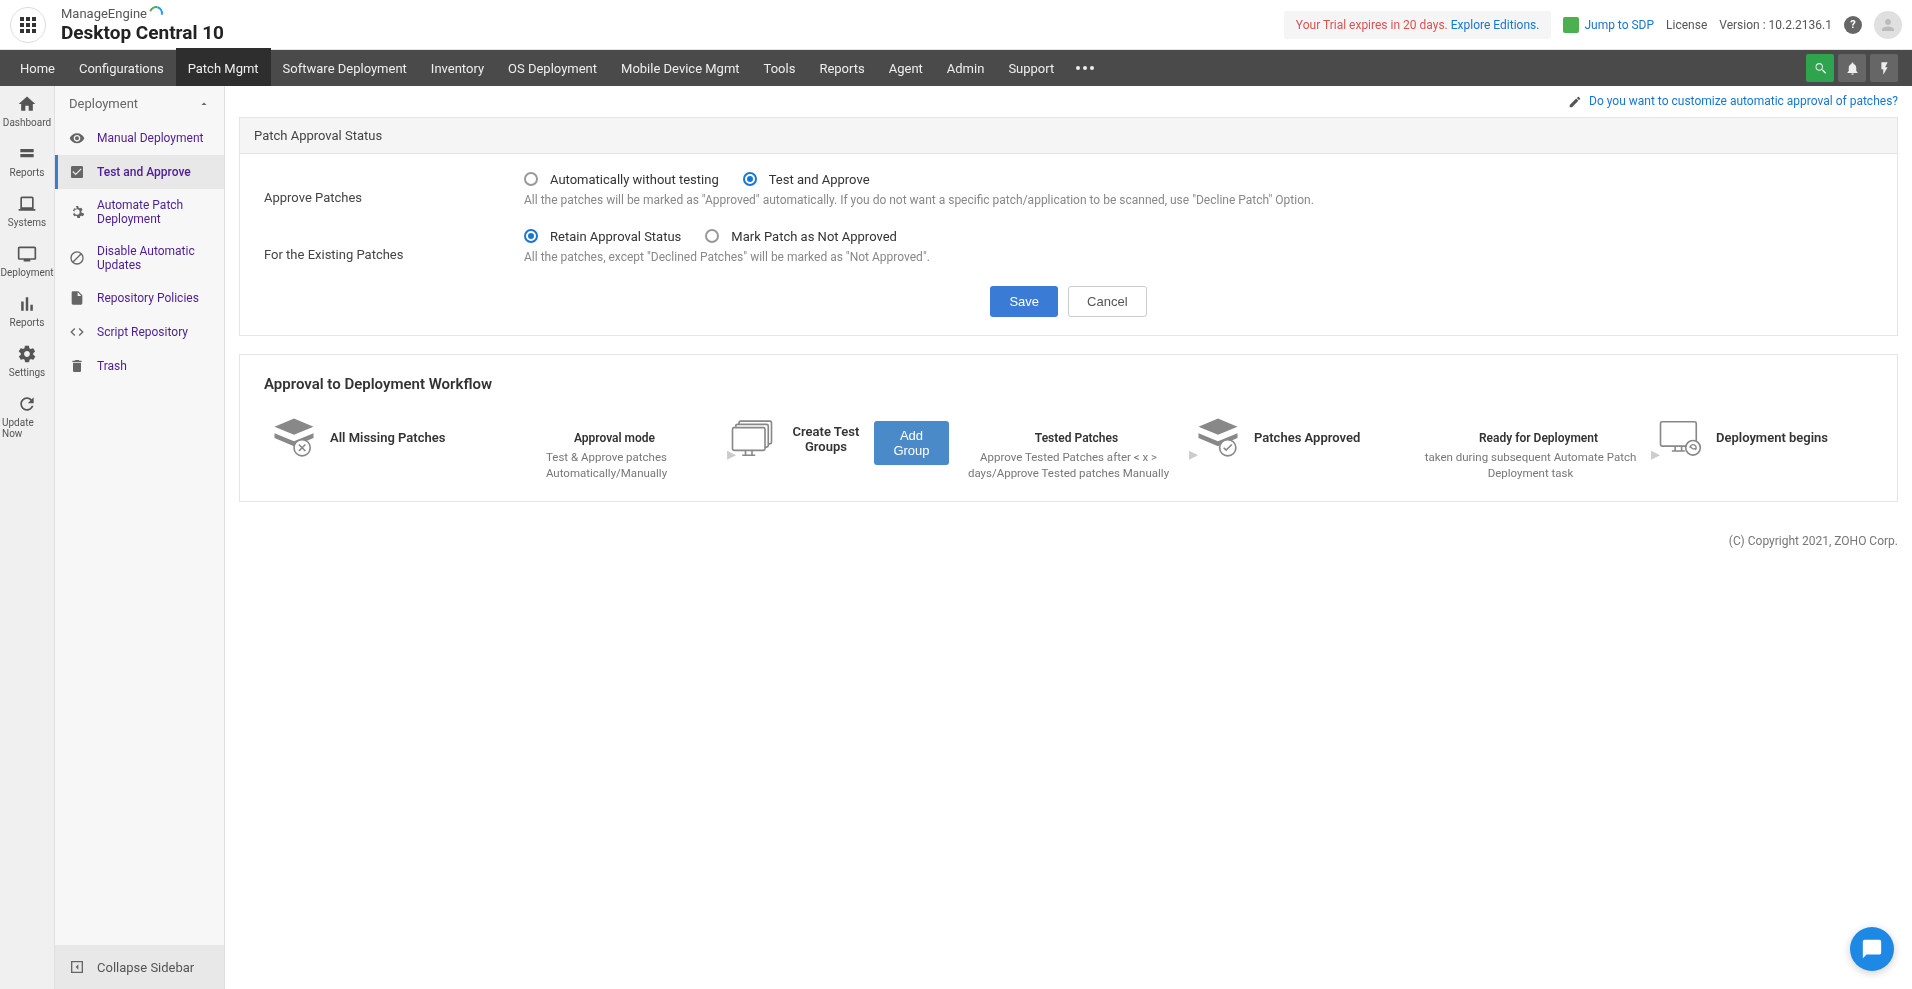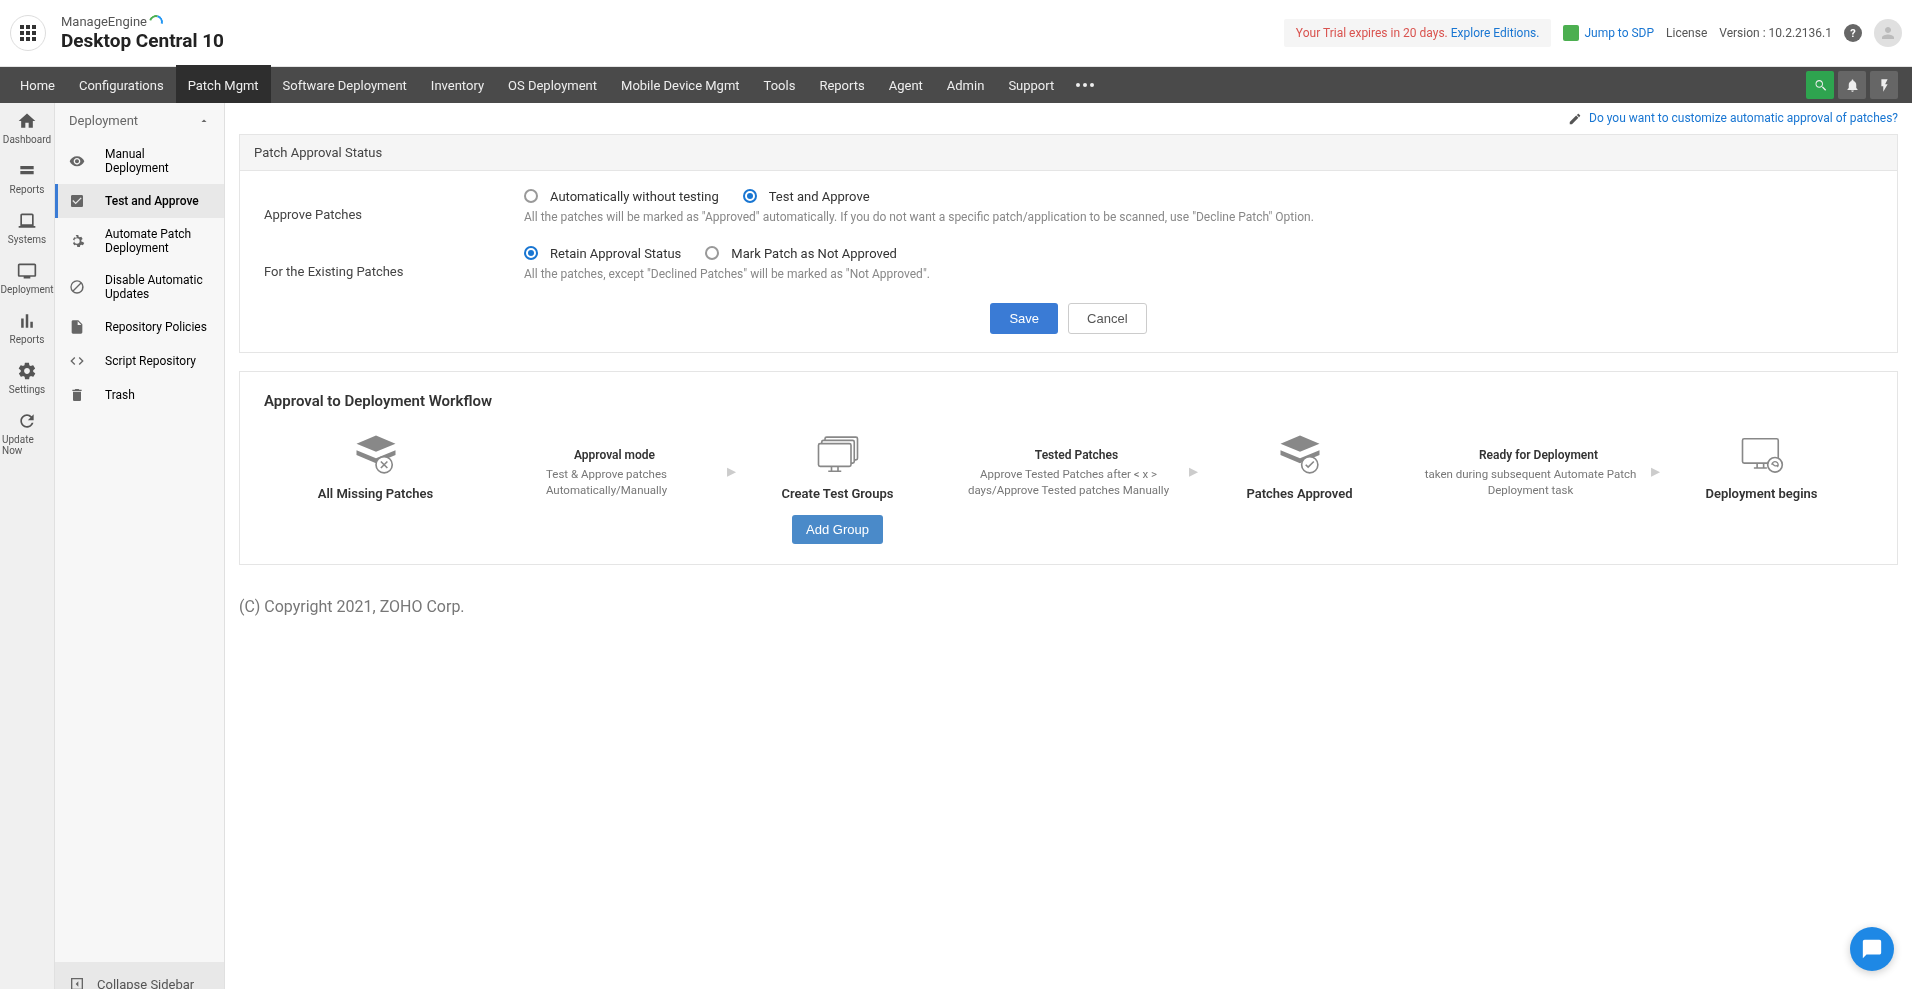--- a/index.html
+++ b/index.html
@@ -1,19 +1,19 @@
 <!DOCTYPE html>
 <html><head>
 <meta charset="utf-8">
 <style>
 * { margin: 0; padding: 0; box-sizing: border-box; }
 body { font-family: -apple-system, BlinkMacSystemFont, "Segoe UI", Roboto, Arial, sans-serif; font-size: 13px; color: #333; background: #fff; }
 
 
-.header { display: flex; align-items: center; height: 67px; background: #fff; border-bottom: 1px solid #e5e5e5; padding: 0 10px; }
+.header { display: flex; align-items: center; height: 50px; background: #fff; border-bottom: 1px solid #e5e5e5; padding: 0 10px; }
 .apps-icon { width: 36px; height: 36px; border-radius: 50%; border: 1px solid #ddd; display: flex; align-items: center; justify-content: center; margin-right: 15px; cursor: pointer; }
 .apps-grid { display: grid; grid-template-columns: repeat(3, 4px); grid-gap: 2px; }
 .apps-grid span { width: 4px; height: 4px; background: #333; }
 .logo-block { flex: 0 0 auto; }
 .logo-top { font-size: 13px; color: #555; display: flex; align-items: center; }
 .logo-top .brand { font-weight: 400; }
 .logo-swoosh { display: inline-block; width: 14px; height: 14px; margin-left: 2px; position: relative; }
 .logo-swoosh::before { content: ''; position: absolute; width: 10px; height: 10px; border: 2px solid transparent; border-top-color: #4caf50; border-right-color: #2196f3; border-radius: 50%; transform: rotate(-30deg); }
 .logo-main { font-size: 19px; font-weight: 700; color: #222; }
 .header-spacer { flex: 1; }
@@ -47,21 +47,21 @@
 
 
 .leftrail { width: 55px; background: #f0f0f0; display: flex; flex-direction: column; border-right: 1px solid #e0e0e0; }
 .rail-item { display: flex; flex-direction: column; align-items: center; justify-content: center; padding: 8px 2px; cursor: pointer; font-size: 10px; color: #555; gap: 3px; }
 .rail-item svg { width: 20px; height: 20px; fill: #555; }
 
 
 .sidebar { width: 170px; background: #f7f7f7; border-right: 1px solid #e0e0e0; display: flex; flex-direction: column; position: relative; }
 .sidebar-header { display: flex; align-items: center; justify-content: space-between; padding: 10px 14px; font-size: 13px; color: #666; cursor: pointer; }
 .sidebar-header svg { width: 12px; height: 12px; fill: #666; }
-.sidebar-item { display: flex; align-items: center; gap: 20px; padding: 9px 14px; font-size: 12px; color: #000000; cursor: pointer; }
+.sidebar-item { display: flex; align-items: center; gap: 12px; padding: 9px 14px; font-size: 12px; color: #4c1d95; cursor: pointer; }
 .sidebar-item.active { background: #e8e8e8; border-left: 3px solid #3a7bd5; padding-left: 11px; font-weight: 500; }
 .sidebar-item svg { width: 16px; height: 16px; fill: #666; flex-shrink: 0; }
 .sidebar-footer { margin-top: auto; display: flex; align-items: center; gap: 12px; padding: 14px; background: #e8e8e8; cursor: pointer; font-size: 13px; color: #555; }
 .sidebar-footer svg { width: 16px; height: 16px; fill: #666; }
 
 
 .main { flex: 1; overflow-y: auto; background: #fff; padding: 0; }
 .customize-bar { text-align: right; padding: 8px 14px; font-size: 12px; }
 .customize-bar a { color: #1976d2; text-decoration: none; cursor: pointer; }
 .customize-bar svg { width: 14px; height: 14px; fill: #555; vertical-align: middle; margin-right: 4px; }
@@ -82,31 +82,31 @@
 
 .button-row { display: flex; justify-content: center; gap: 10px; margin-top: 10px; }
 .btn { padding: 7px 18px; font-size: 13px; border-radius: 3px; cursor: pointer; border: 1px solid transparent; }
 .btn-primary { background: #3a7bd5; color: #fff; }
 .btn-default { background: #fff; border-color: #ccc; color: #555; }
 
 
 .workflow-panel { border: 1px solid #e5e5e5; margin: 0 14px 18px; background: #fff; padding: 20px 24px; }
 .workflow-title { font-size: 15px; font-weight: 600; color: #333; margin-bottom: 20px; }
 .workflow-row { display: flex; align-items: flex-start; justify-content: space-between; }
-.wf-step { flex: 1; text-align: center; display: flex; flex-direction: column; align-items: center; gap: 6px; }
+.wf-step { flex: 1; text-align: center; display: flex; flex-direction: row; align-items: center; gap: 6px; }
 .wf-icon { width: 60px; height: 50px; display: flex; align-items: center; justify-content: center; }
 .wf-icon svg { width: 52px; height: 48px; fill: #888; }
 .wf-label { font-size: 13px; font-weight: 600; color: #333; }
 .wf-between { flex: 1; text-align: center; padding: 0 8px; font-size: 12px; color: #555; display: flex; flex-direction: column; align-items: center; gap: 4px; position: relative; padding-top: 18px; }
 .wf-between-title { font-weight: 600; color: #333; margin-left: 16px; }
 .wf-between-text { color: #777; font-size: 11.5px; line-height: 1.4; }
 .wf-arrow { position: absolute; right: -10px; top: 30px; color: #ccc; font-size: 18px; }
 .btn-addgroup { margin-top: 8px; padding: 7px 14px; background: #4a8ac9; color: #fff; border: none; border-radius: 3px; font-size: 13px; cursor: pointer; }
 
-.copyright { text-align: left; font-size: 16px; color: #777; padding: 14px; }
+.copyright { text-align: right; font-size: 12px; color: #777; padding: 14px; }
 
 
 .chat-bubble { position: fixed; bottom: 18px; right: 18px; width: 44px; height: 44px; border-radius: 50%; background: #1e88e5; display: flex; align-items: center; justify-content: center; cursor: pointer; box-shadow: 0 2px 8px rgba(0,0,0,0.2); }
 .chat-bubble svg { width: 22px; height: 22px; fill: #fff; }
 </style>
 </head>
 <body>
 
 <div class="header">
   <div class="apps-icon">

